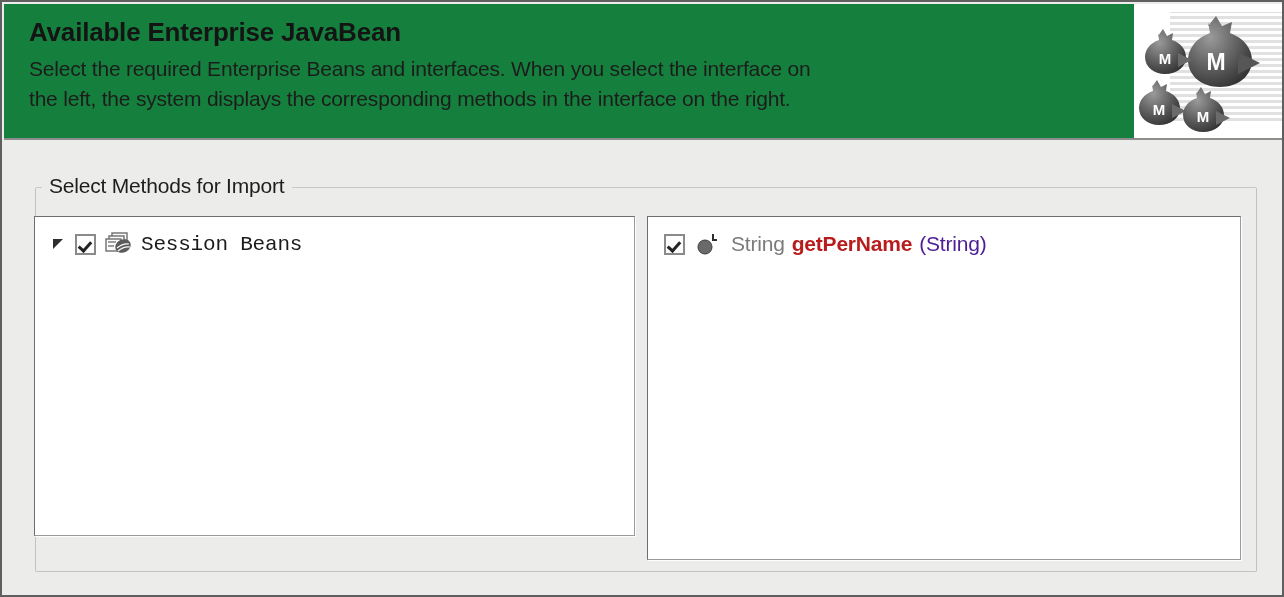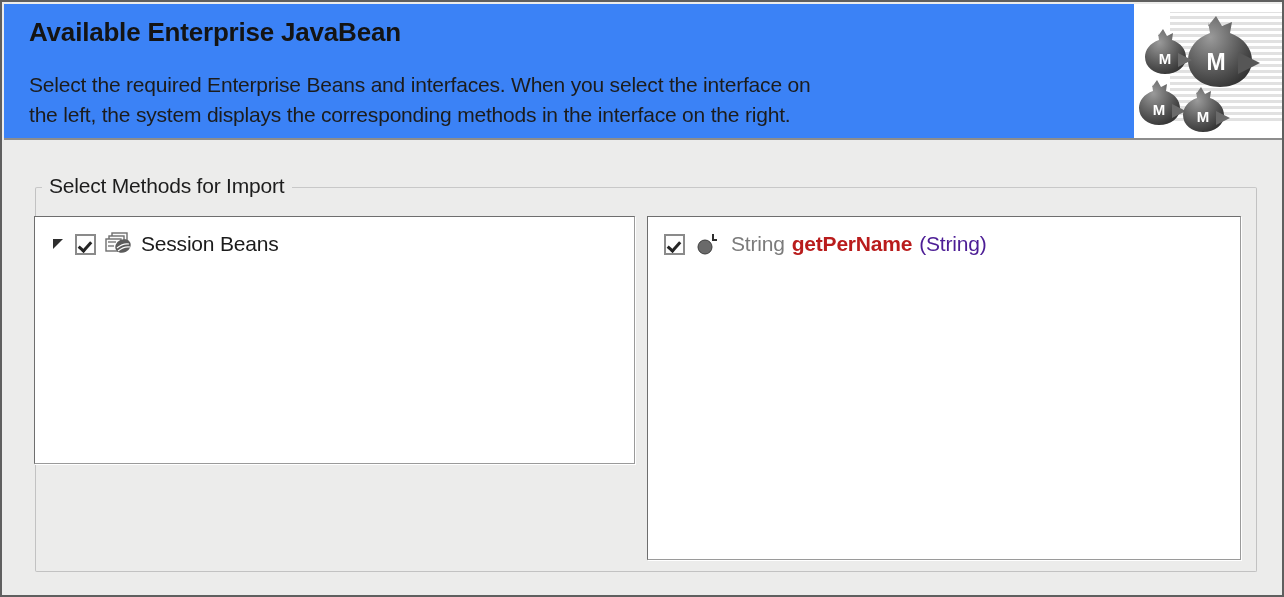--- a/index.html
+++ b/index.html
@@ -22,39 +22,39 @@
     overflow: hidden;
   }
 
   
   #header {
     position: absolute;
     left: 2px;
     top: 2px;
     width: 1278px;
     height: 136px;
-    background: #3b82f6;
+    background: #15803d;
     box-sizing: border-box;
     border-bottom: 2px solid #8d8d8d;
     overflow: hidden;
   }
   #header-title {
     position: absolute;
     left: 25px;
     top: 13px;
     font-size: 26px;
     font-weight: bold;
     color: #141414;
     letter-spacing: -0.2px;
     white-space: nowrap;
   }
   #header-desc {
     position: absolute;
     left: 25px;
-    top: 66px;
+    top: 50px;
     width: 1090px;
     font-size: 21px;
     line-height: 30px;
     color: #1c1c1c;
     letter-spacing: -0.2px;
   }
 
   
   #header-graphic {
     position: absolute;
@@ -98,21 +98,22 @@
     border: 1px solid #6e6e6e;
     border-right-color: #9a9a9a;
     border-bottom-color: #9a9a9a;
     box-shadow: 1px 1px 0 0 #ffffff;
     overflow: hidden;
   }
   #tree-panel {
     left: 32px;
     top: 214px;
     width: 601px;
-    height: 248px;
+    height: 320px;
+    font-family: Liberation Mono, monospace;
   }
   #method-panel {
     left: 645px;
     top: 214px;
     width: 594px;
     height: 344px;
   }
 
   
   .tree-row {

